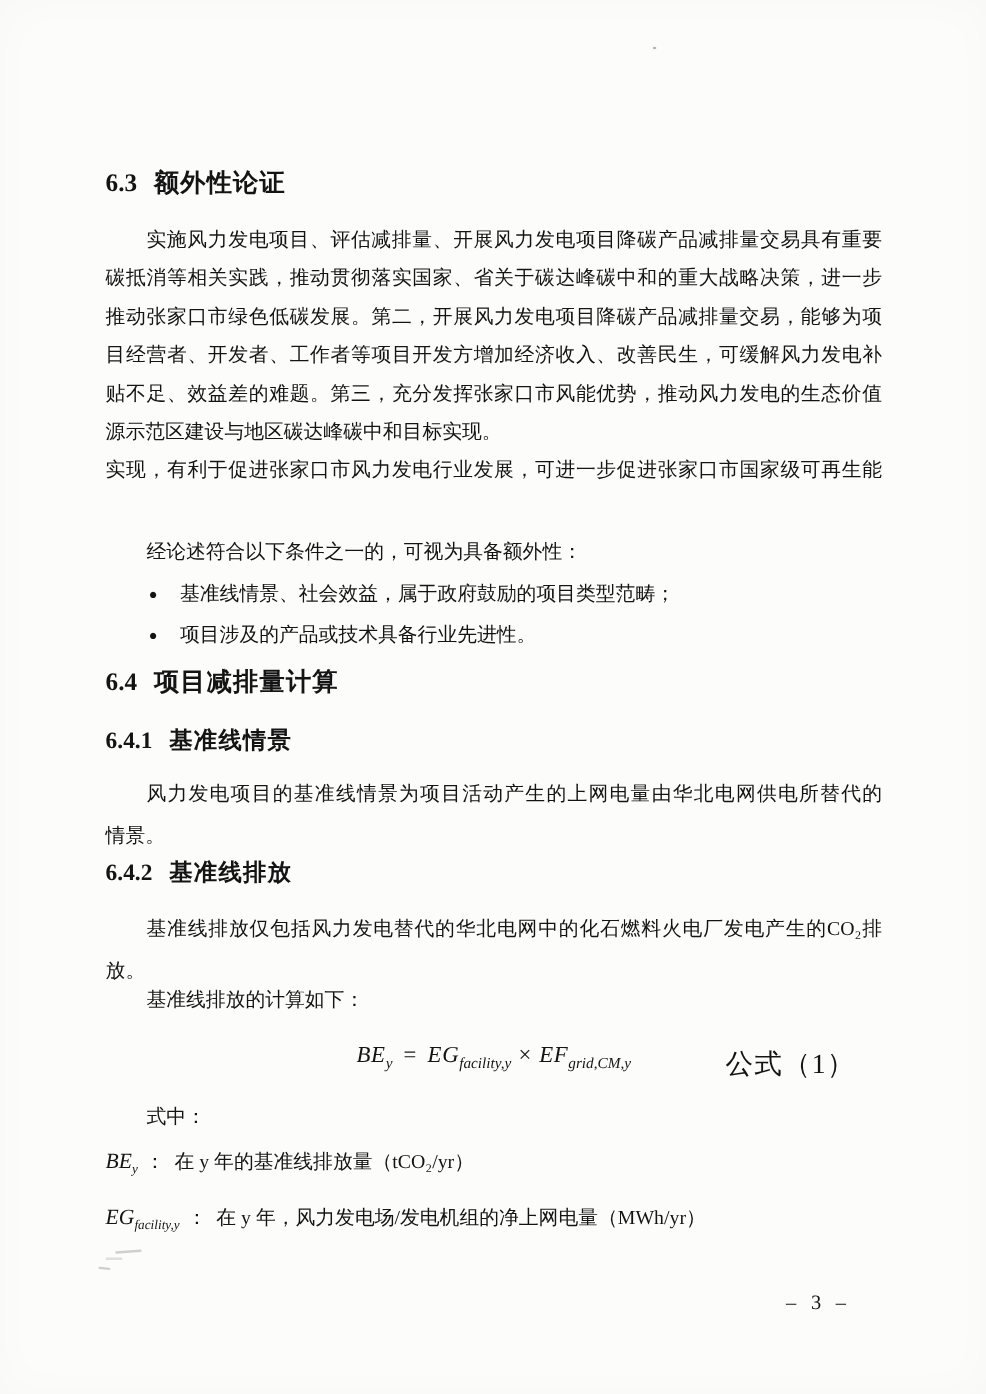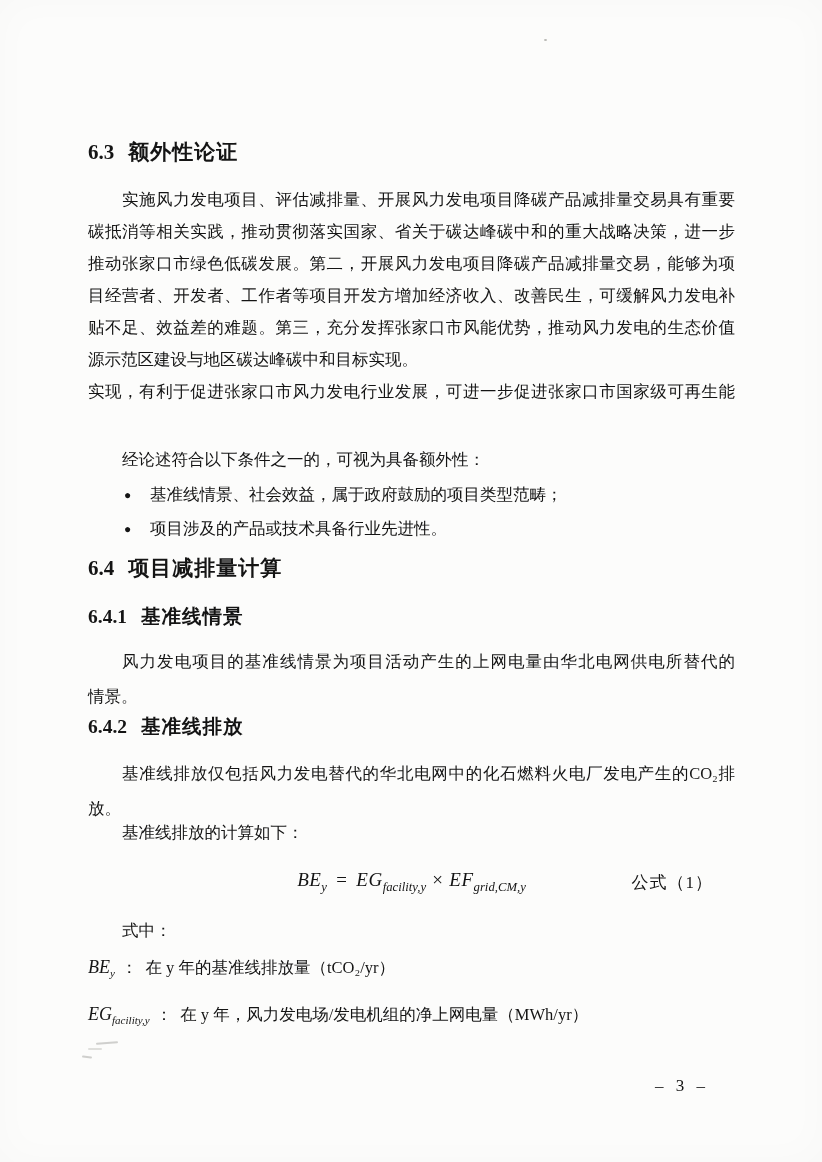--- a/index.html
+++ b/index.html
@@ -24,21 +24,21 @@
   .single{font-size:16.5px;}
   .bullet-row{display:flex;align-items:center;font-size:16.5px;}
   .bullet-glyph{width:26px;margin-left:36px;font-size:12px;line-height:1;}
   .wide{line-height:35px;}
   .math{font-size:19px;font-style:italic;text-align:center;letter-spacing:0.5px;}
   .math sub,.def sub{font-size:67%;font-style:italic;letter-spacing:0;}
   .math .op{font-style:normal;padding:0 6px;}
   .math .eq{padding:0 8px;}
   .formula-label{
     position:absolute;right:22px;top:2px;
-    font-style:normal;font-size:17px;letter-spacing:1px;
+    font-style:normal;font-size:23px;letter-spacing:1px;
   }
   .def{font-size:16.5px;}
   .def .term{font-style:italic;font-size:18px;font-weight:500;}
   .def .sep{padding:0 8px 0 6px;}
   .page-num{font-size:17px;letter-spacing:4px;text-align:center;}
   
   .artifact{position:absolute;pointer-events:none;}
   .dot-top{left:544px;top:39px;width:3px;height:2px;background:#b9b9b4;border-radius:50%;}
   .smudge{left:82px;top:1040px;width:48px;height:20px;}
   .smudge i{position:absolute;display:block;background:#9a9a94;opacity:.45;border-radius:2px;}

